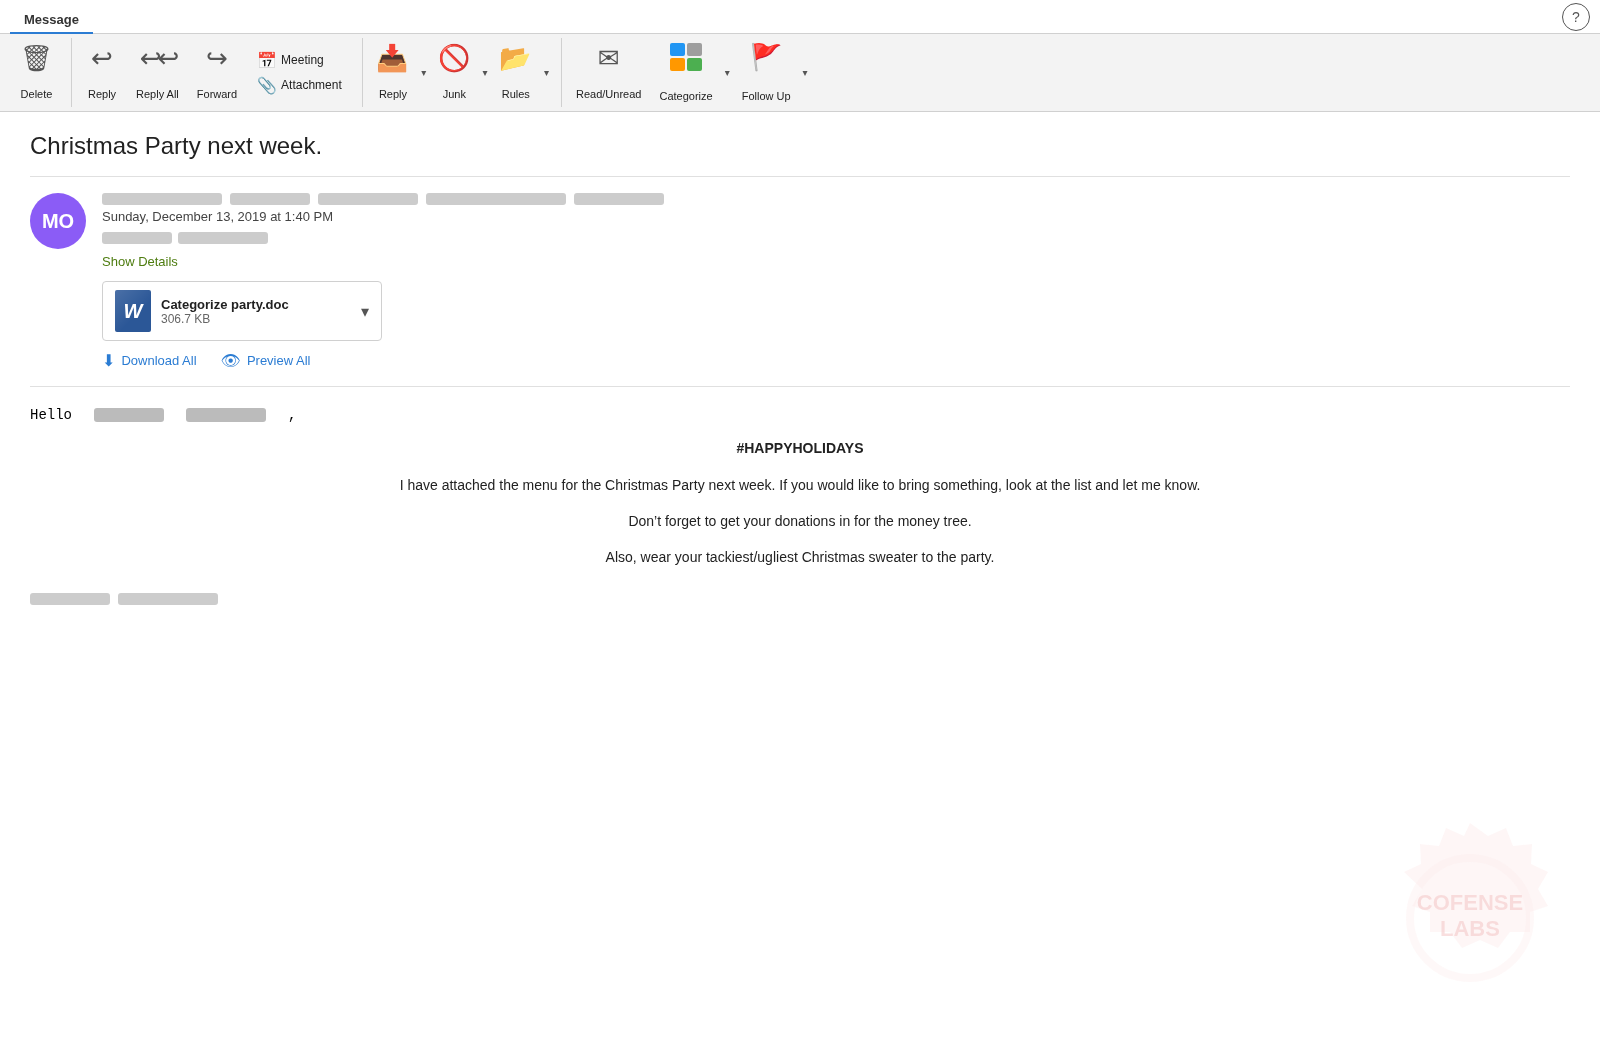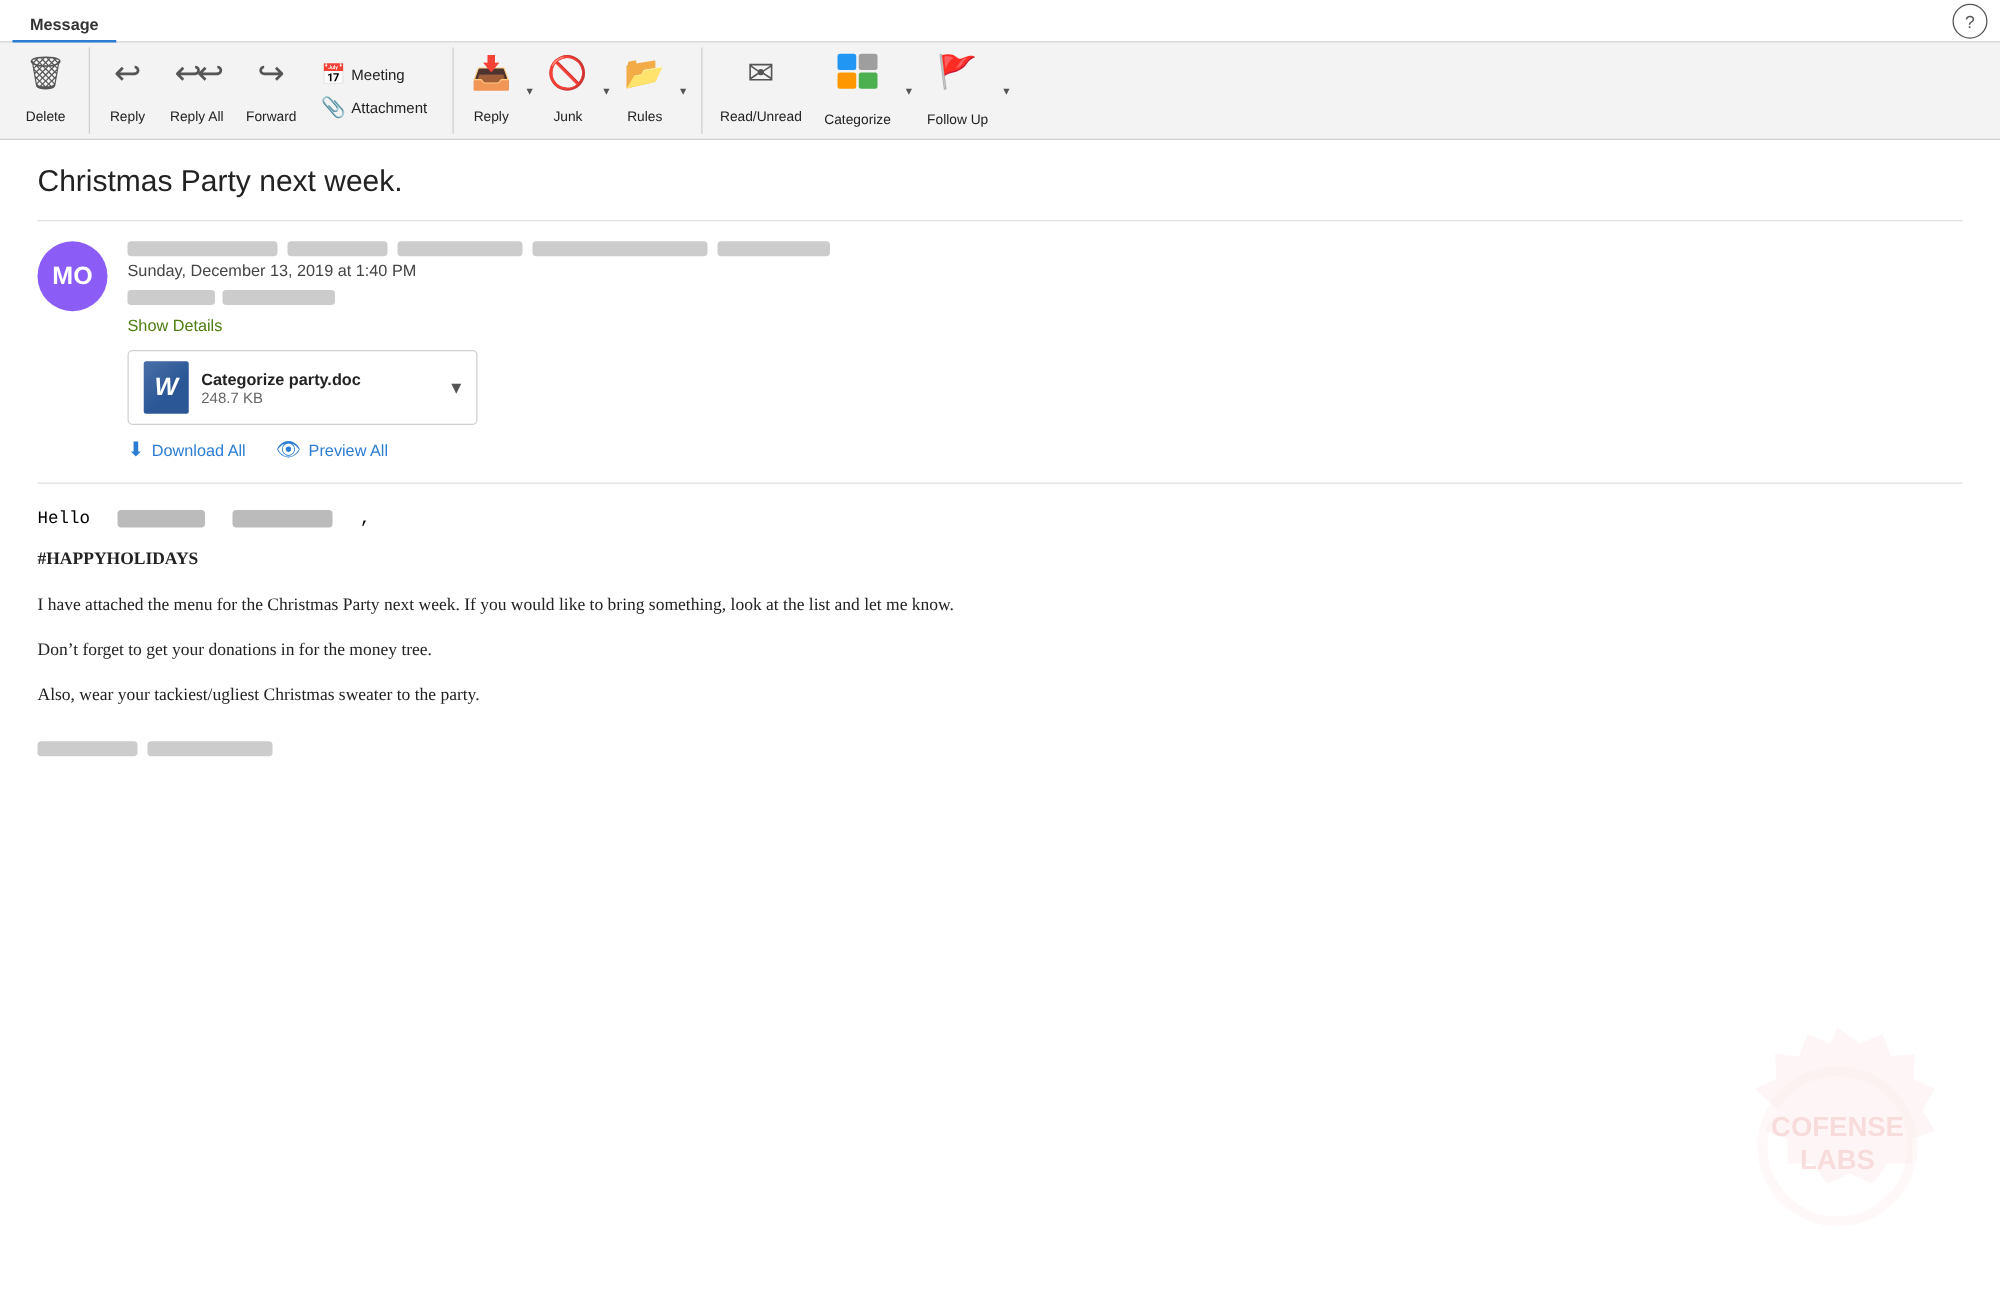--- a/index.html
+++ b/index.html
@@ -55,21 +55,21 @@
     .attachment-size { font-size: 12px; color: #666; }
     .attachment-arrow { font-size: 16px; color: #555; }
 
     
     .attachment-actions { display: flex; gap: 24px; margin-top: 10px; align-items: center; }
     .action-link { display: flex; align-items: center; gap: 6px; color: #2b7cd3; font-size: 13px; cursor: pointer; text-decoration: none; }
     .action-icon { font-size: 16px; }
 
     
     .email-body { margin-top: 20px; }
-    .email-body p { font-size: 14px; color: #222; line-height: 1.6; margin-bottom: 14px; font-family: Liberation Serif, serif; }
+    .email-body p { font-size: 14px; color: #222; line-height: 1.6; margin-bottom: 14px; font-family: Liberation Sans, sans-serif; text-align: center; }
     .email-body .hashtag { font-weight: 600; }
     .hello-line { display: flex; align-items: center; gap: 22px; font-family: 'Courier New', monospace; font-size: 14px; margin-bottom: 14px; }
     .name-redacted { height: 14px; border-radius: 3px; background: #bbb; display: inline-block; }
     .sig-line { display: flex; gap: 8px; margin-top: 20px; }
 
     
     .watermark { position: fixed; bottom: 30px; right: 30px; opacity: 0.18; pointer-events: none; }
 
     .delete-icon { font-size: 28px; color: #555; }
   </style>
@@ -202,21 +202,21 @@
 
         <a class="show-details" href="#">Show Details</a>
 
         
         <div class="attachment-card">
           <div class="word-icon">
             <div class="word-icon-strip"></div>
           </div>
           <div class="attachment-info">
             <div class="attachment-name">Categorize party.doc</div>
-            <div class="attachment-size">248.7 KB</div>
+            <div class="attachment-size">306.7 KB</div>
           </div>
           <div class="attachment-arrow">▾</div>
         </div>
 
         
         <div class="attachment-actions">
           <a class="action-link" href="#">
             <span class="action-icon">⬇</span>
             <span>Download All</span>
           </a>

